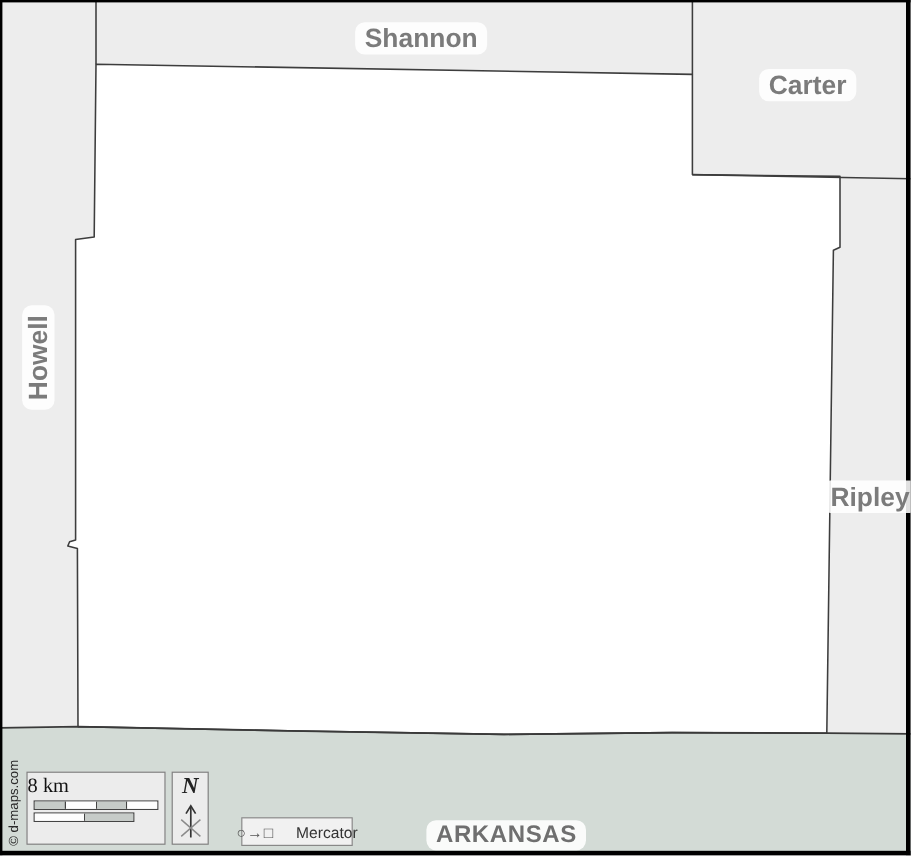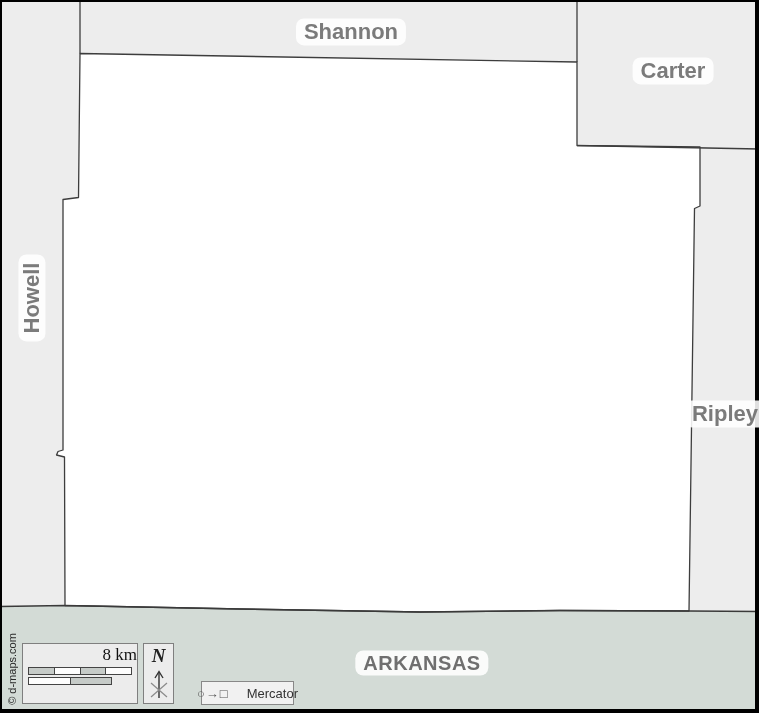--- a/index.html
+++ b/index.html
@@ -21,27 +21,28 @@
     line-height:1.05;
     padding:2px 8px;
     border-radius:8px;
     white-space:nowrap;
   }
   .map-label.rotated{transform:translate(-50%,-50%) rotate(-90deg);}
   .state-label{
     font-size:20px;
     letter-spacing:.5px;
     color:#6f6f6f;
+    margin-top:33px;
   }
   #scale-box{
     position:absolute;left:22px;top:643px;width:114px;height:59px;
     background:#ececec;border:1px solid #7f7f7f;
     font-family:"Liberation Serif",serif;color:#111;
   }
-  .scale-text{position:absolute;width:100%;text-align:right;font-size:17px;}
+  .scale-text{position:absolute;width:100%;text-align:left;font-size:17px;}
   #scale-km-text{top:1px;}
   #scale-mi-text{bottom:0px;}
   .scale-bar{position:absolute;left:5px;display:flex;height:6px;border:1px solid #444;}
   #scale-bar-km{top:23px;width:102px;}
   #scale-bar-mi{top:33px;width:82px;}
   .seg{height:100%;}
   .seg.g{background:#c6cbc8;}
   .seg.w{background:#fdfdfd;}
   #scale-bar-km .seg{width:25%;border-right:1px solid #444;}
   #scale-bar-km .seg:last-child{border-right:none;}

